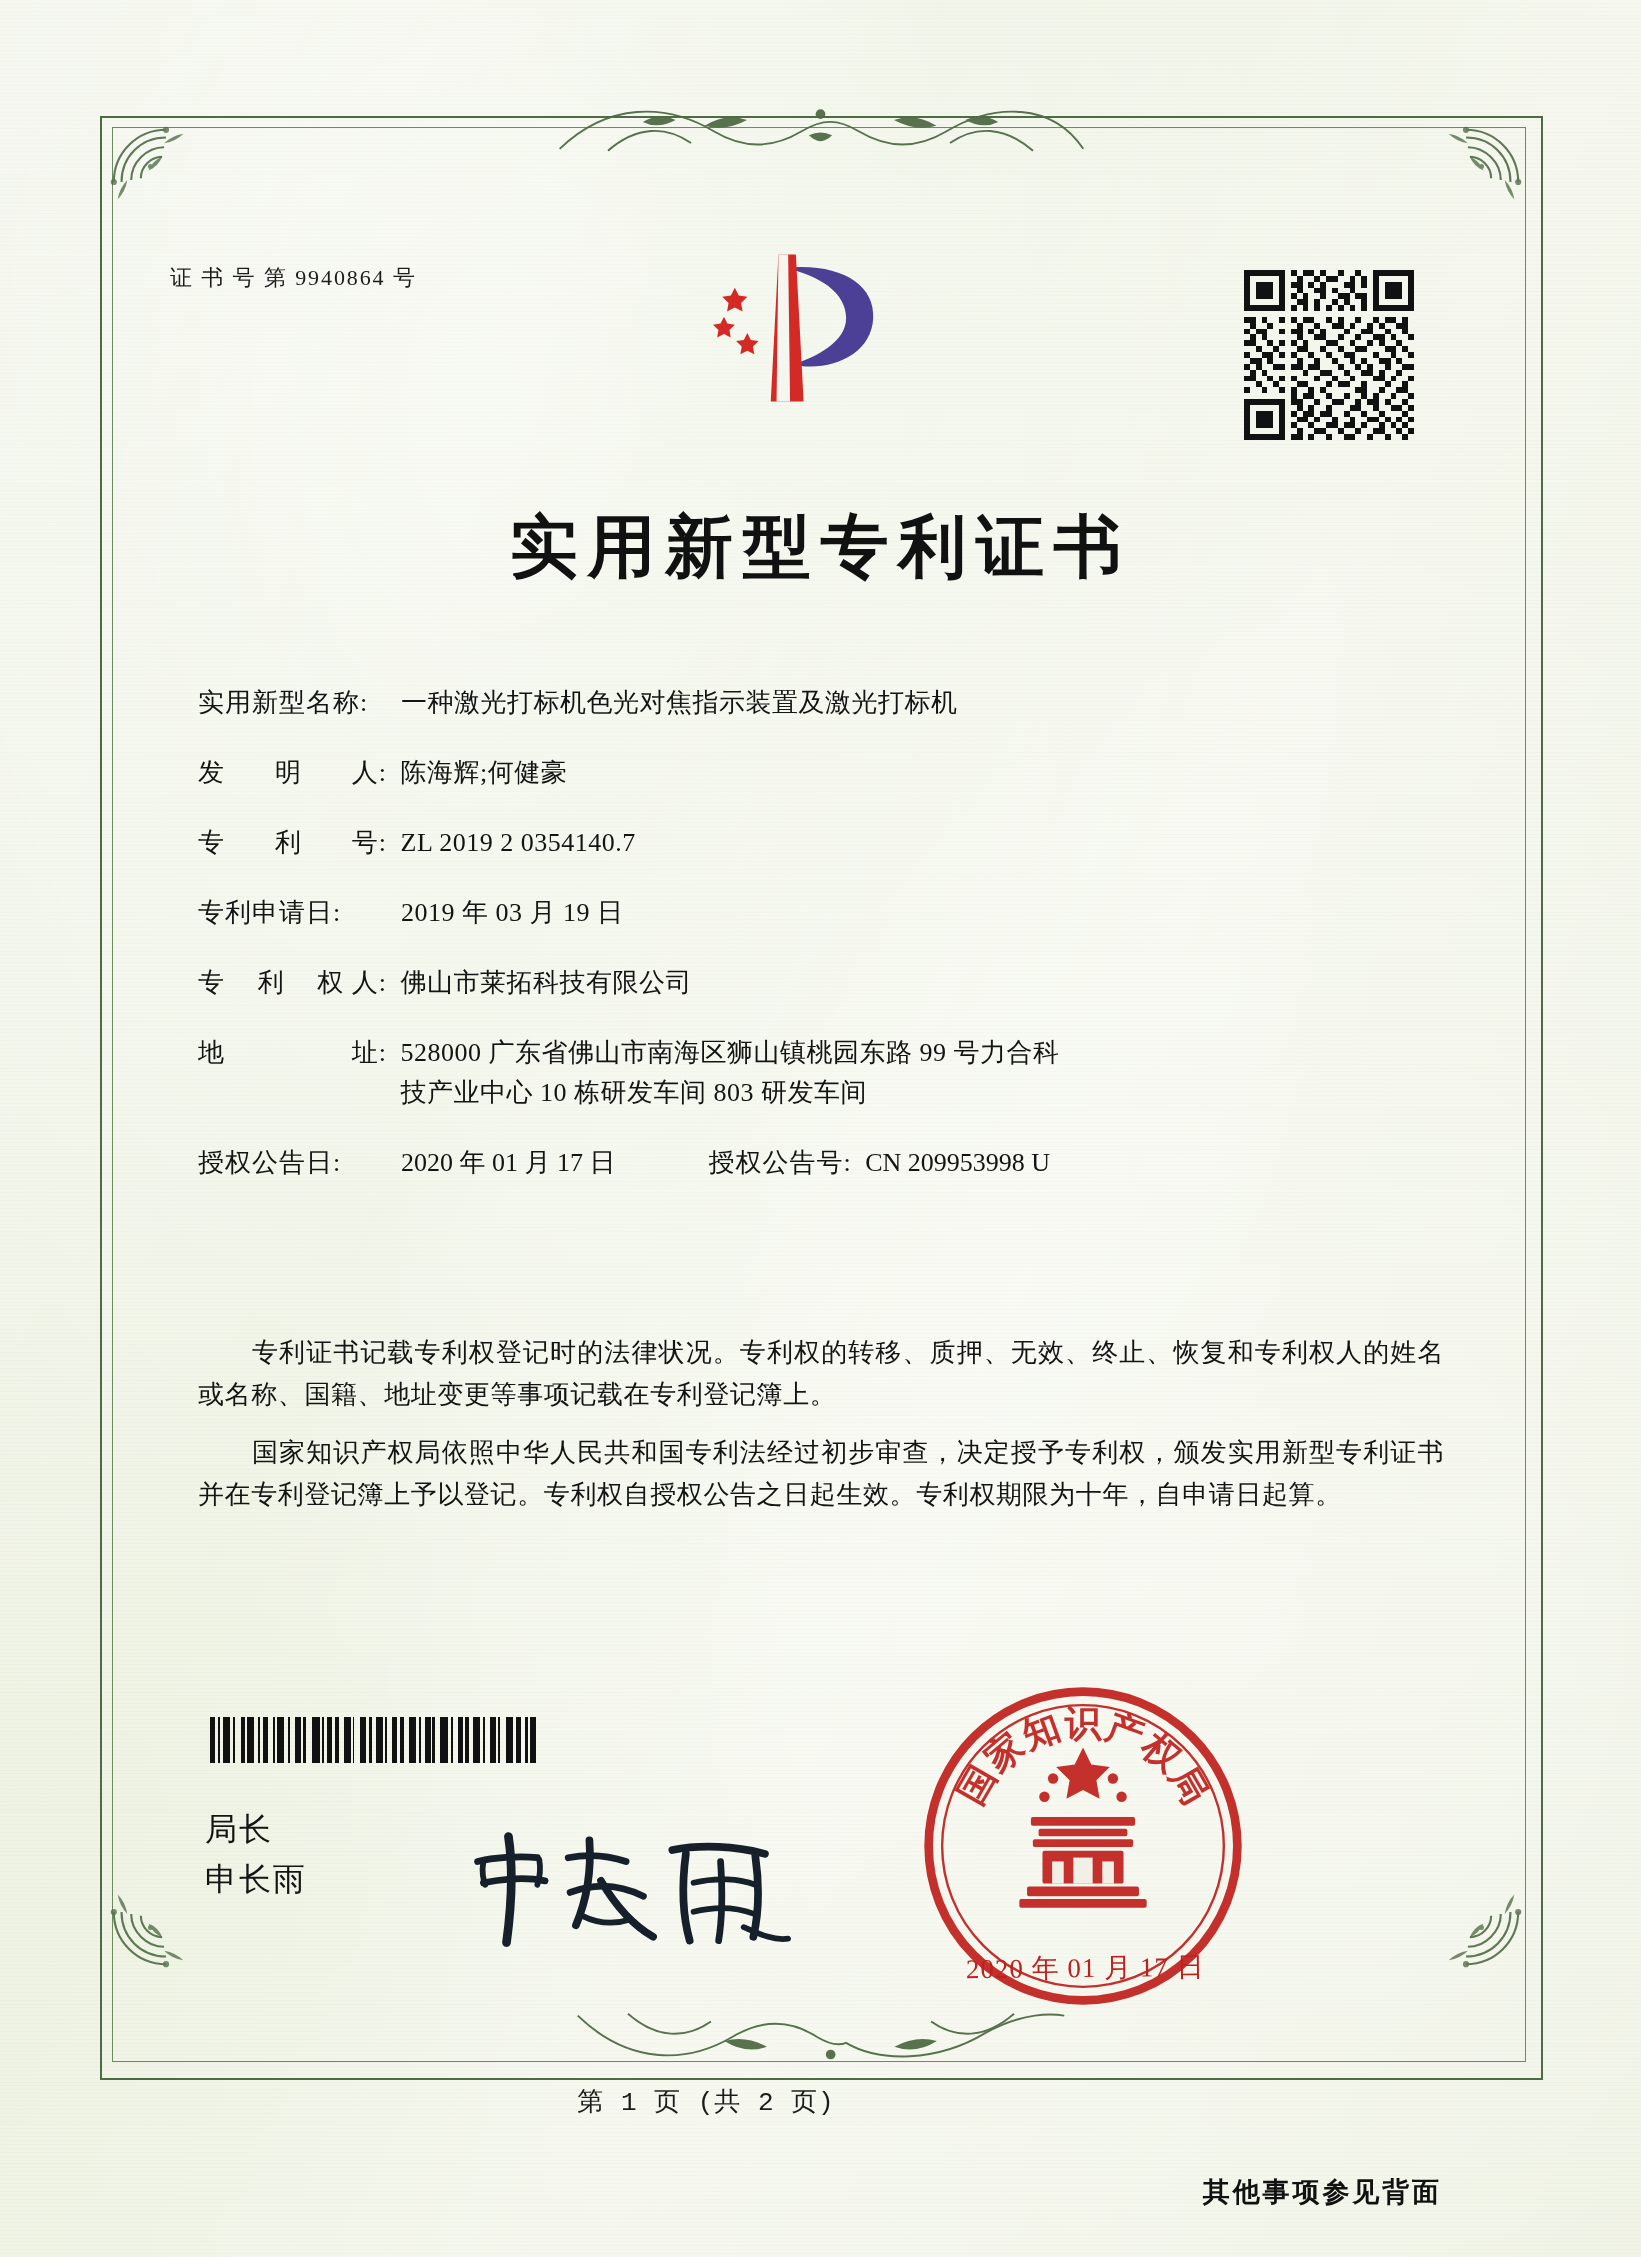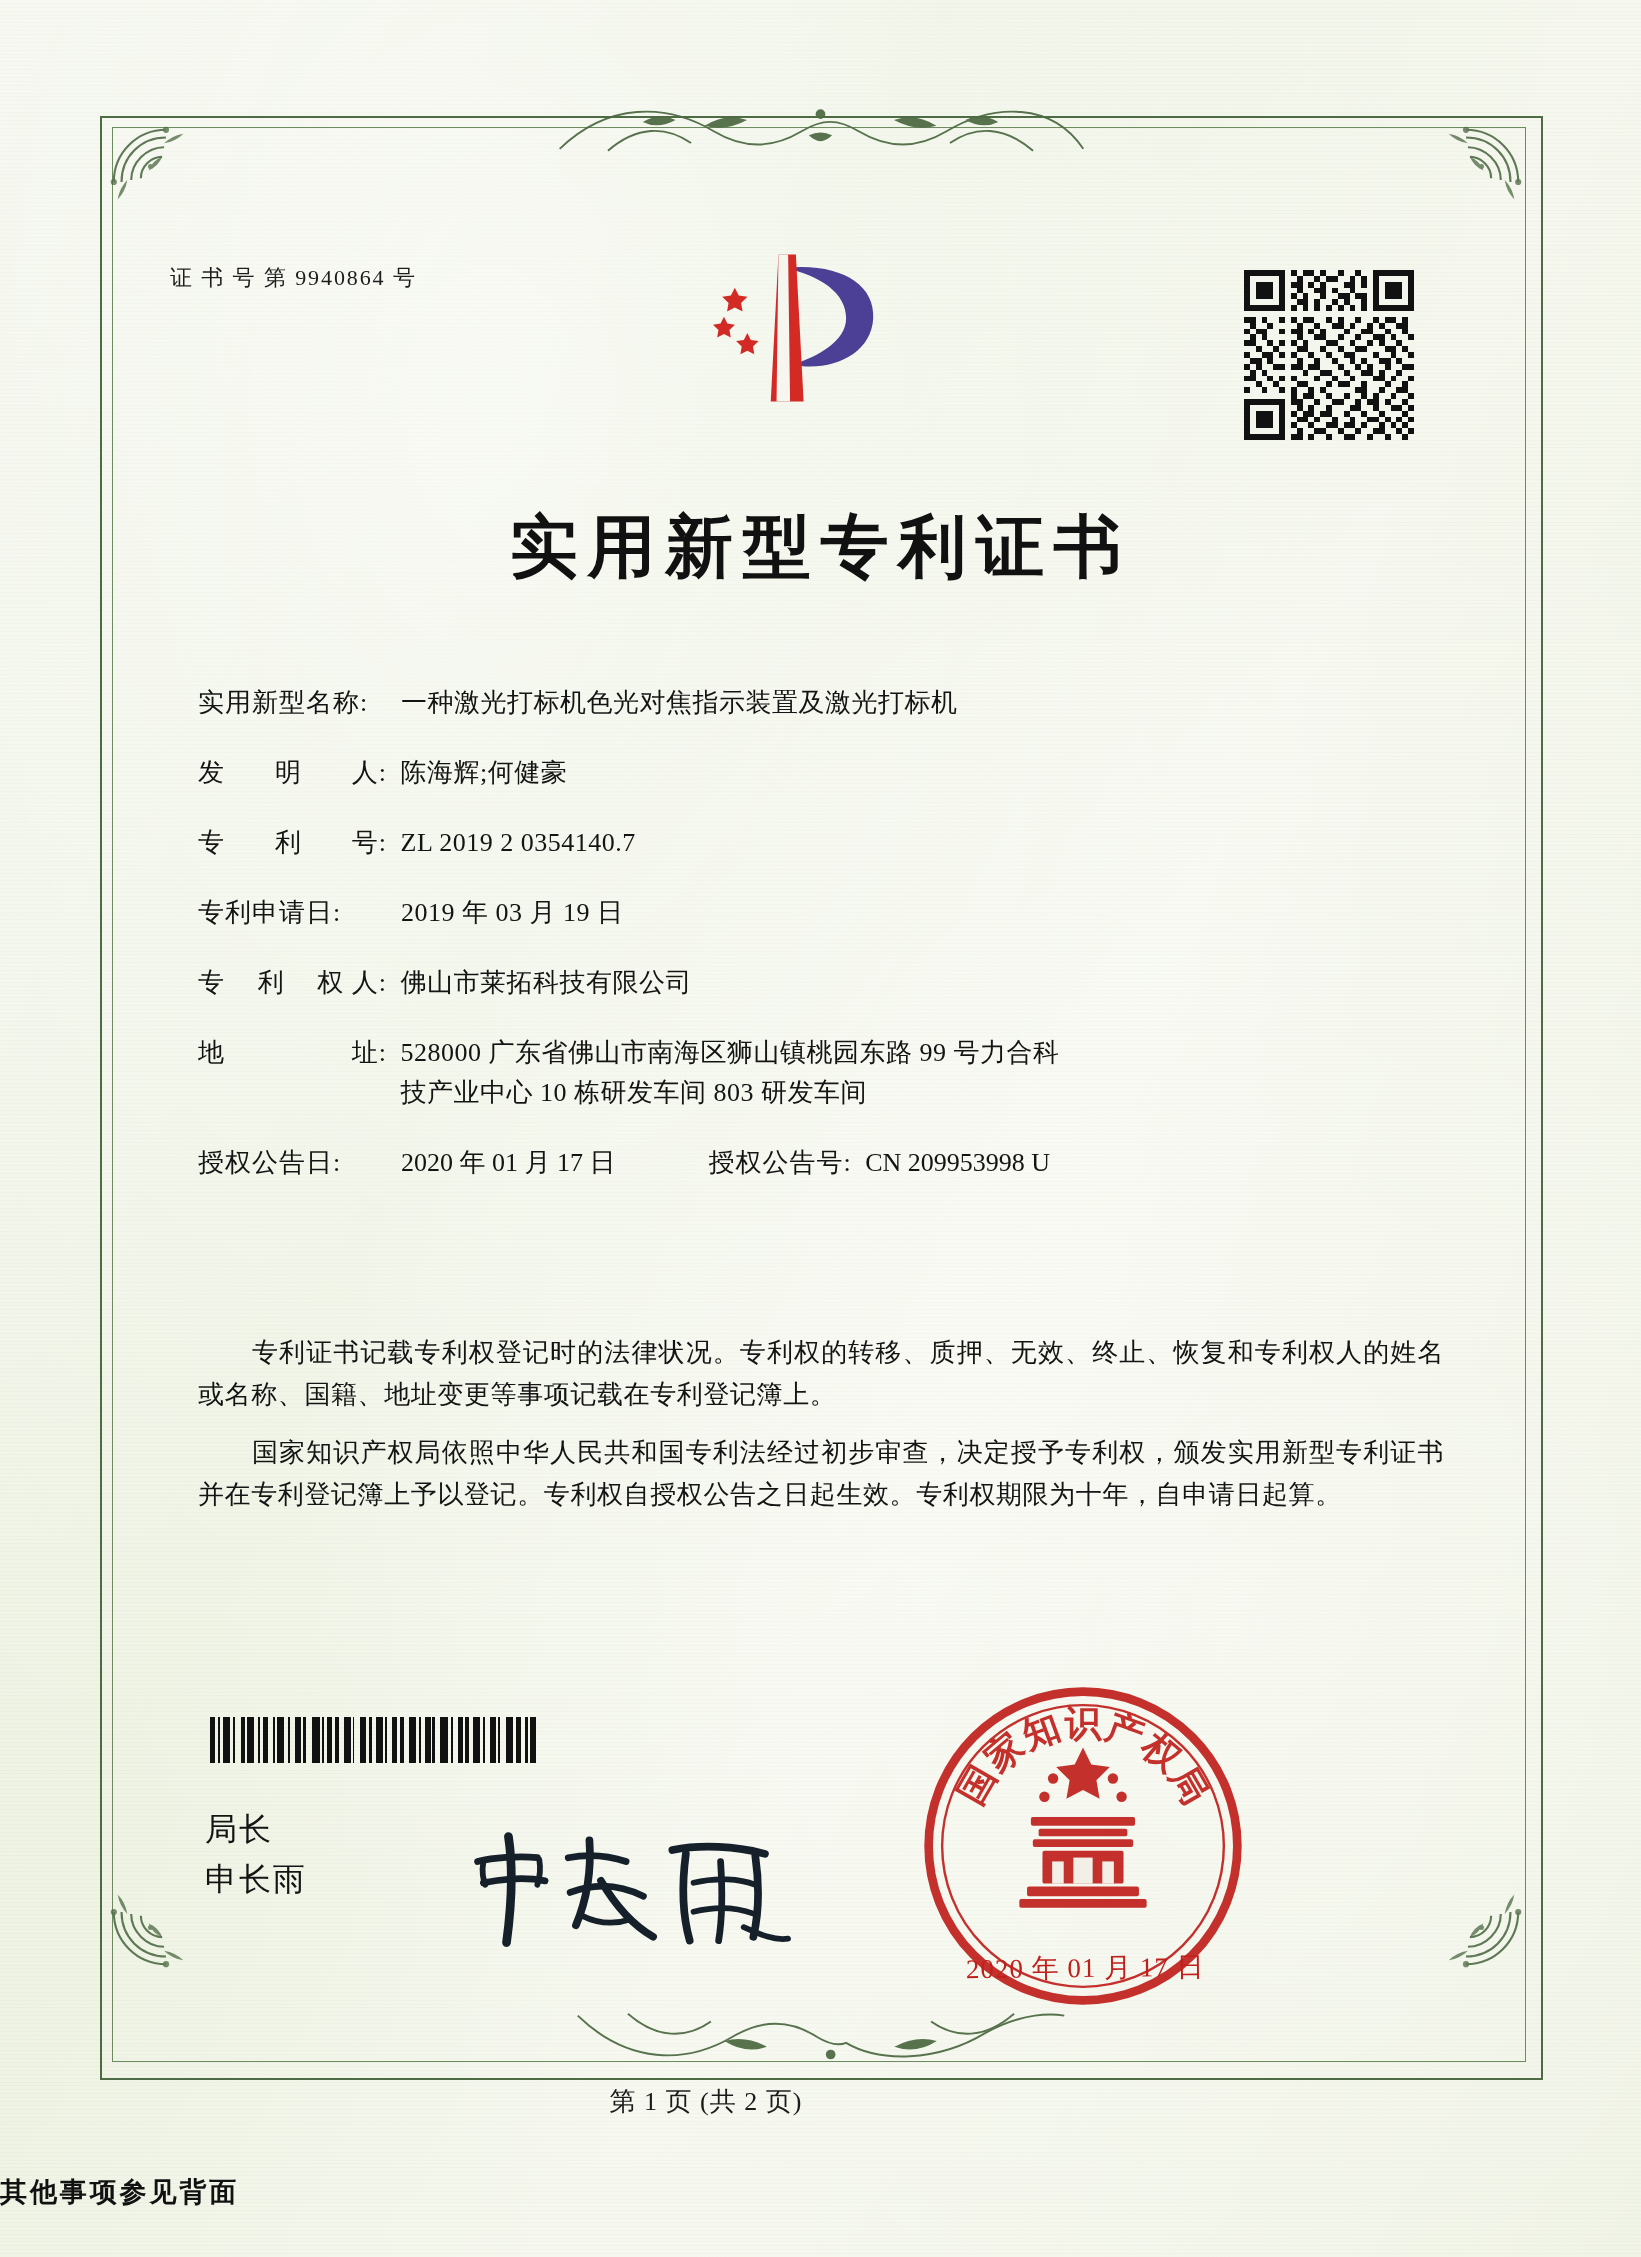--- a/index.html
+++ b/index.html
@@ -222,26 +222,27 @@
 
   
   .page-no {
     position: absolute;
     left: 0; top: 2084px;
     width: 1412px;
     text-align: center;
     font-size: 26px;
     color: #1b1b1b;
     letter-spacing: 1px;
+    font-family: Liberation Mono, monospace;
   }
   .footer-note {
     position: absolute;
     left: 0; top: 2174px;
     width: 1442px;
-    text-align: left;
+    text-align: right;
     font-size: 27px;
     font-weight: bold;
     color: #111;
     letter-spacing: 2.9px;
   }
 </style>
 </head>
 <body>
 
 <div class="page">

